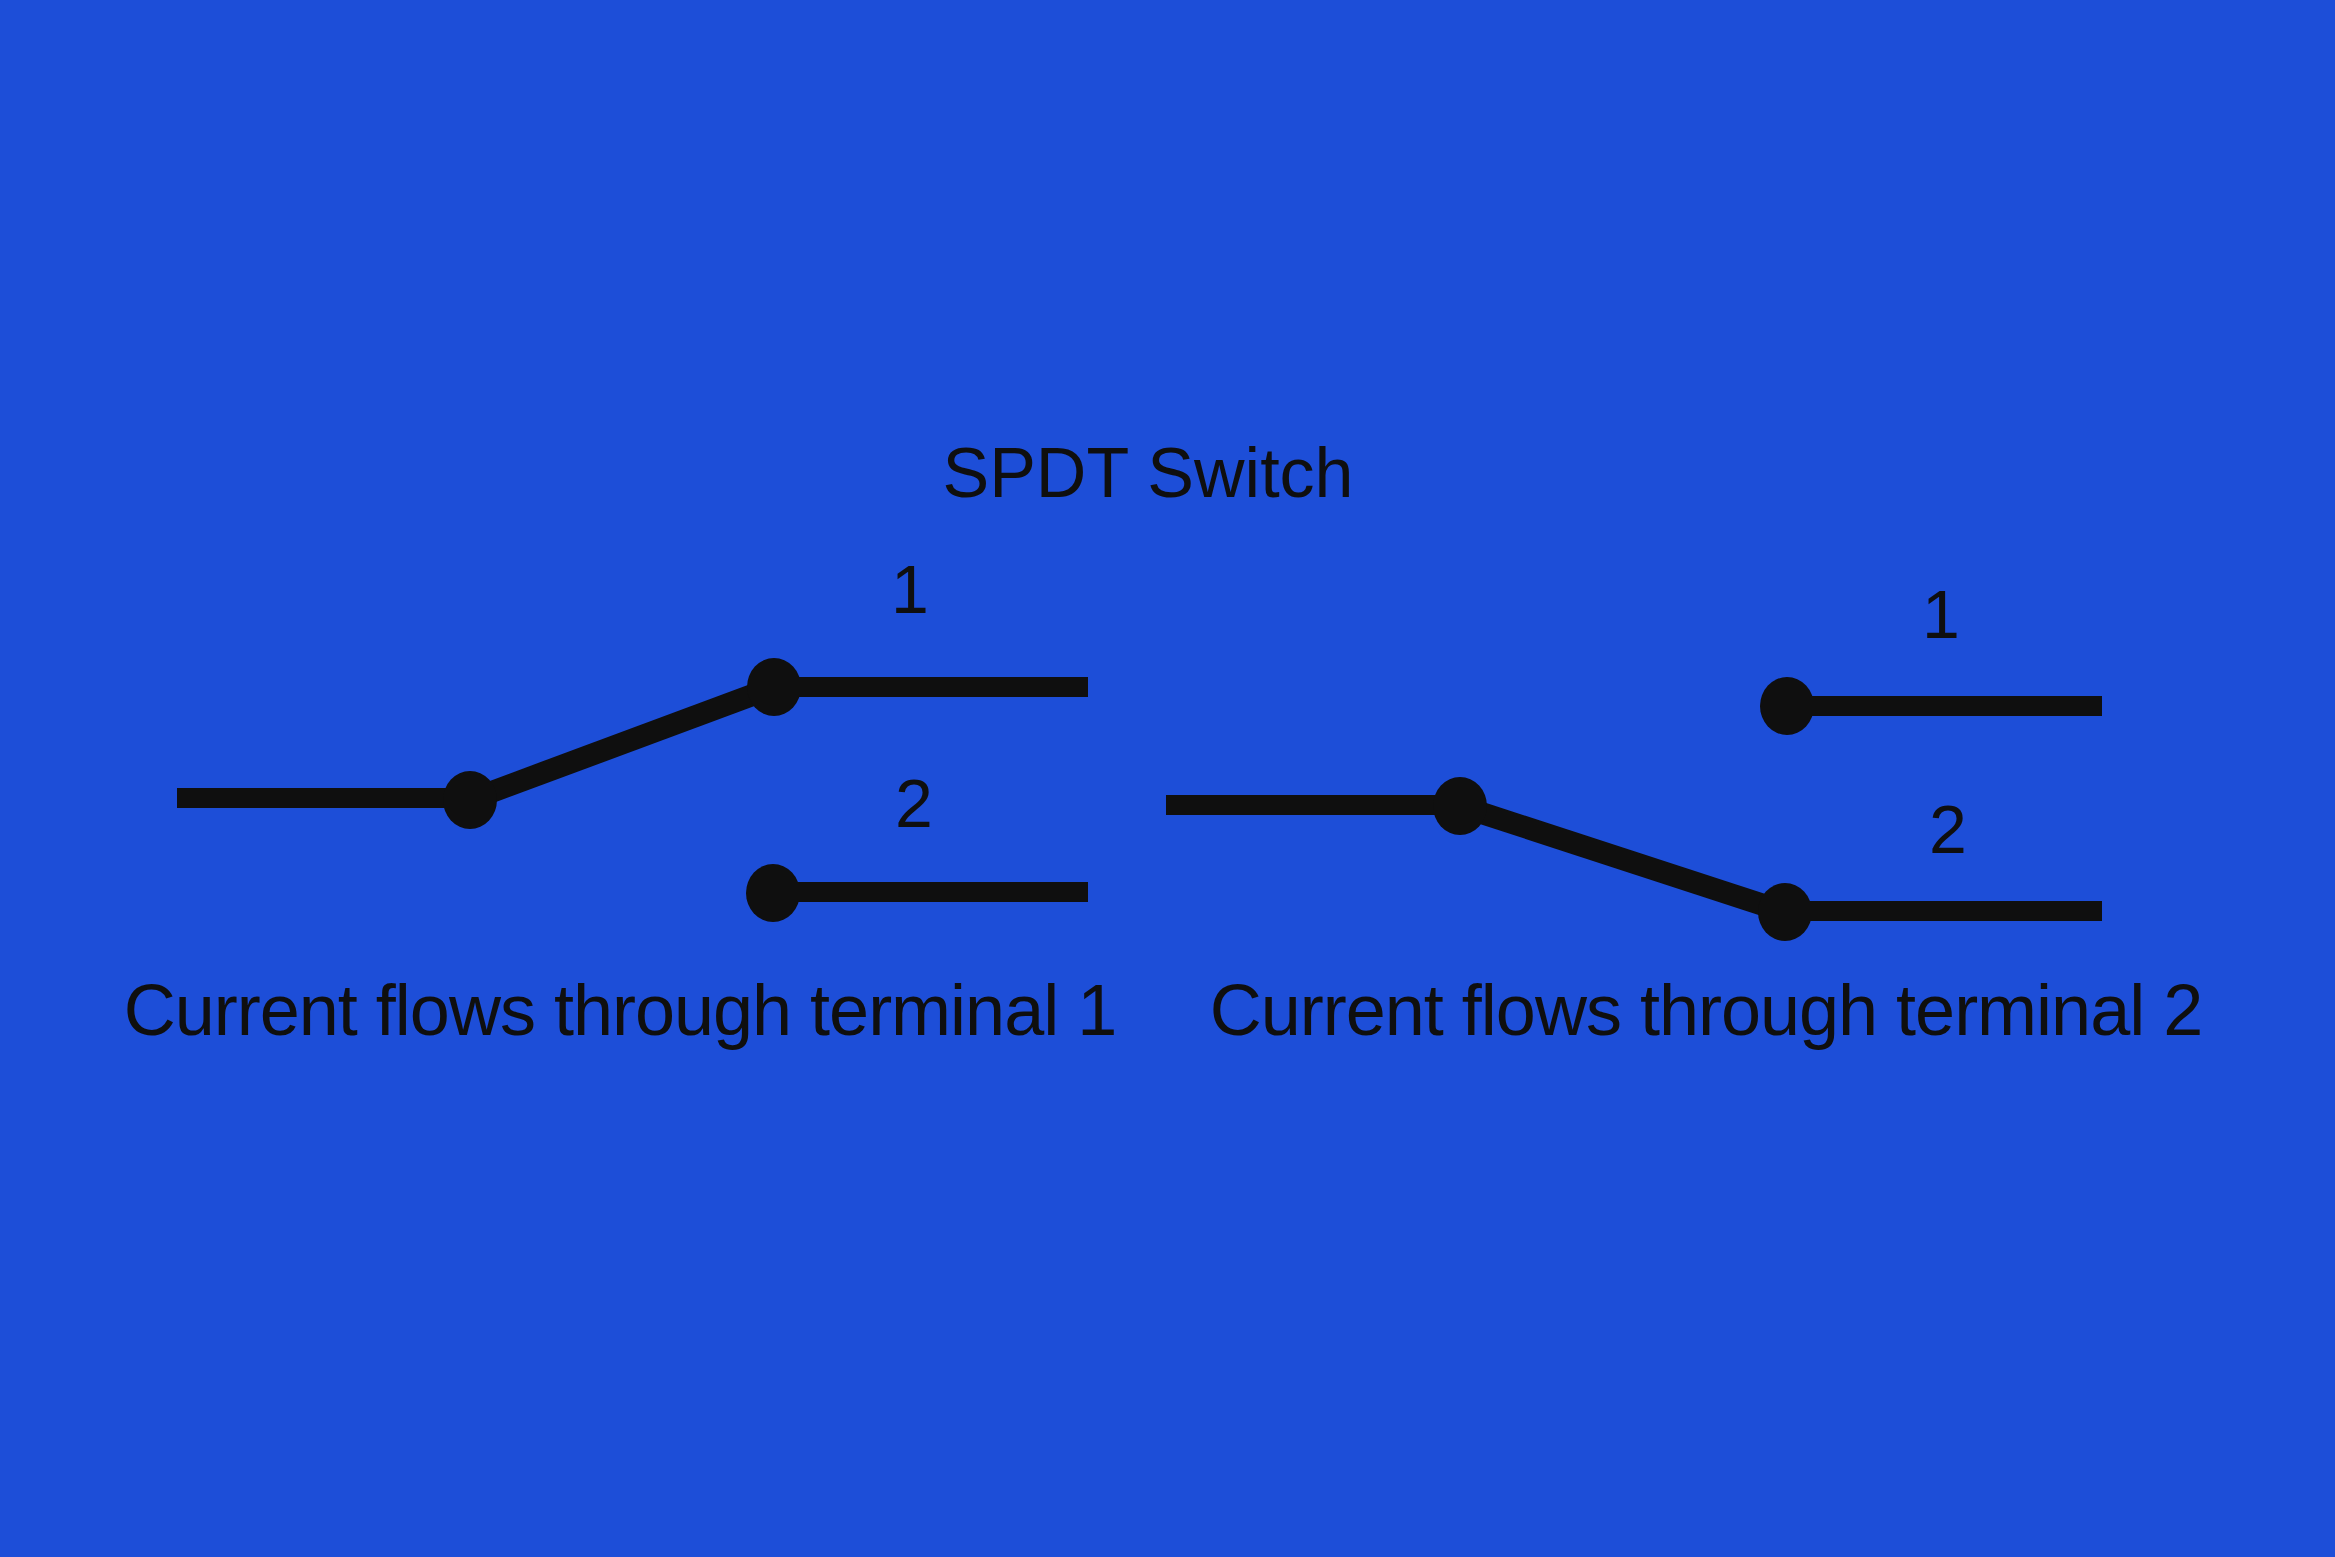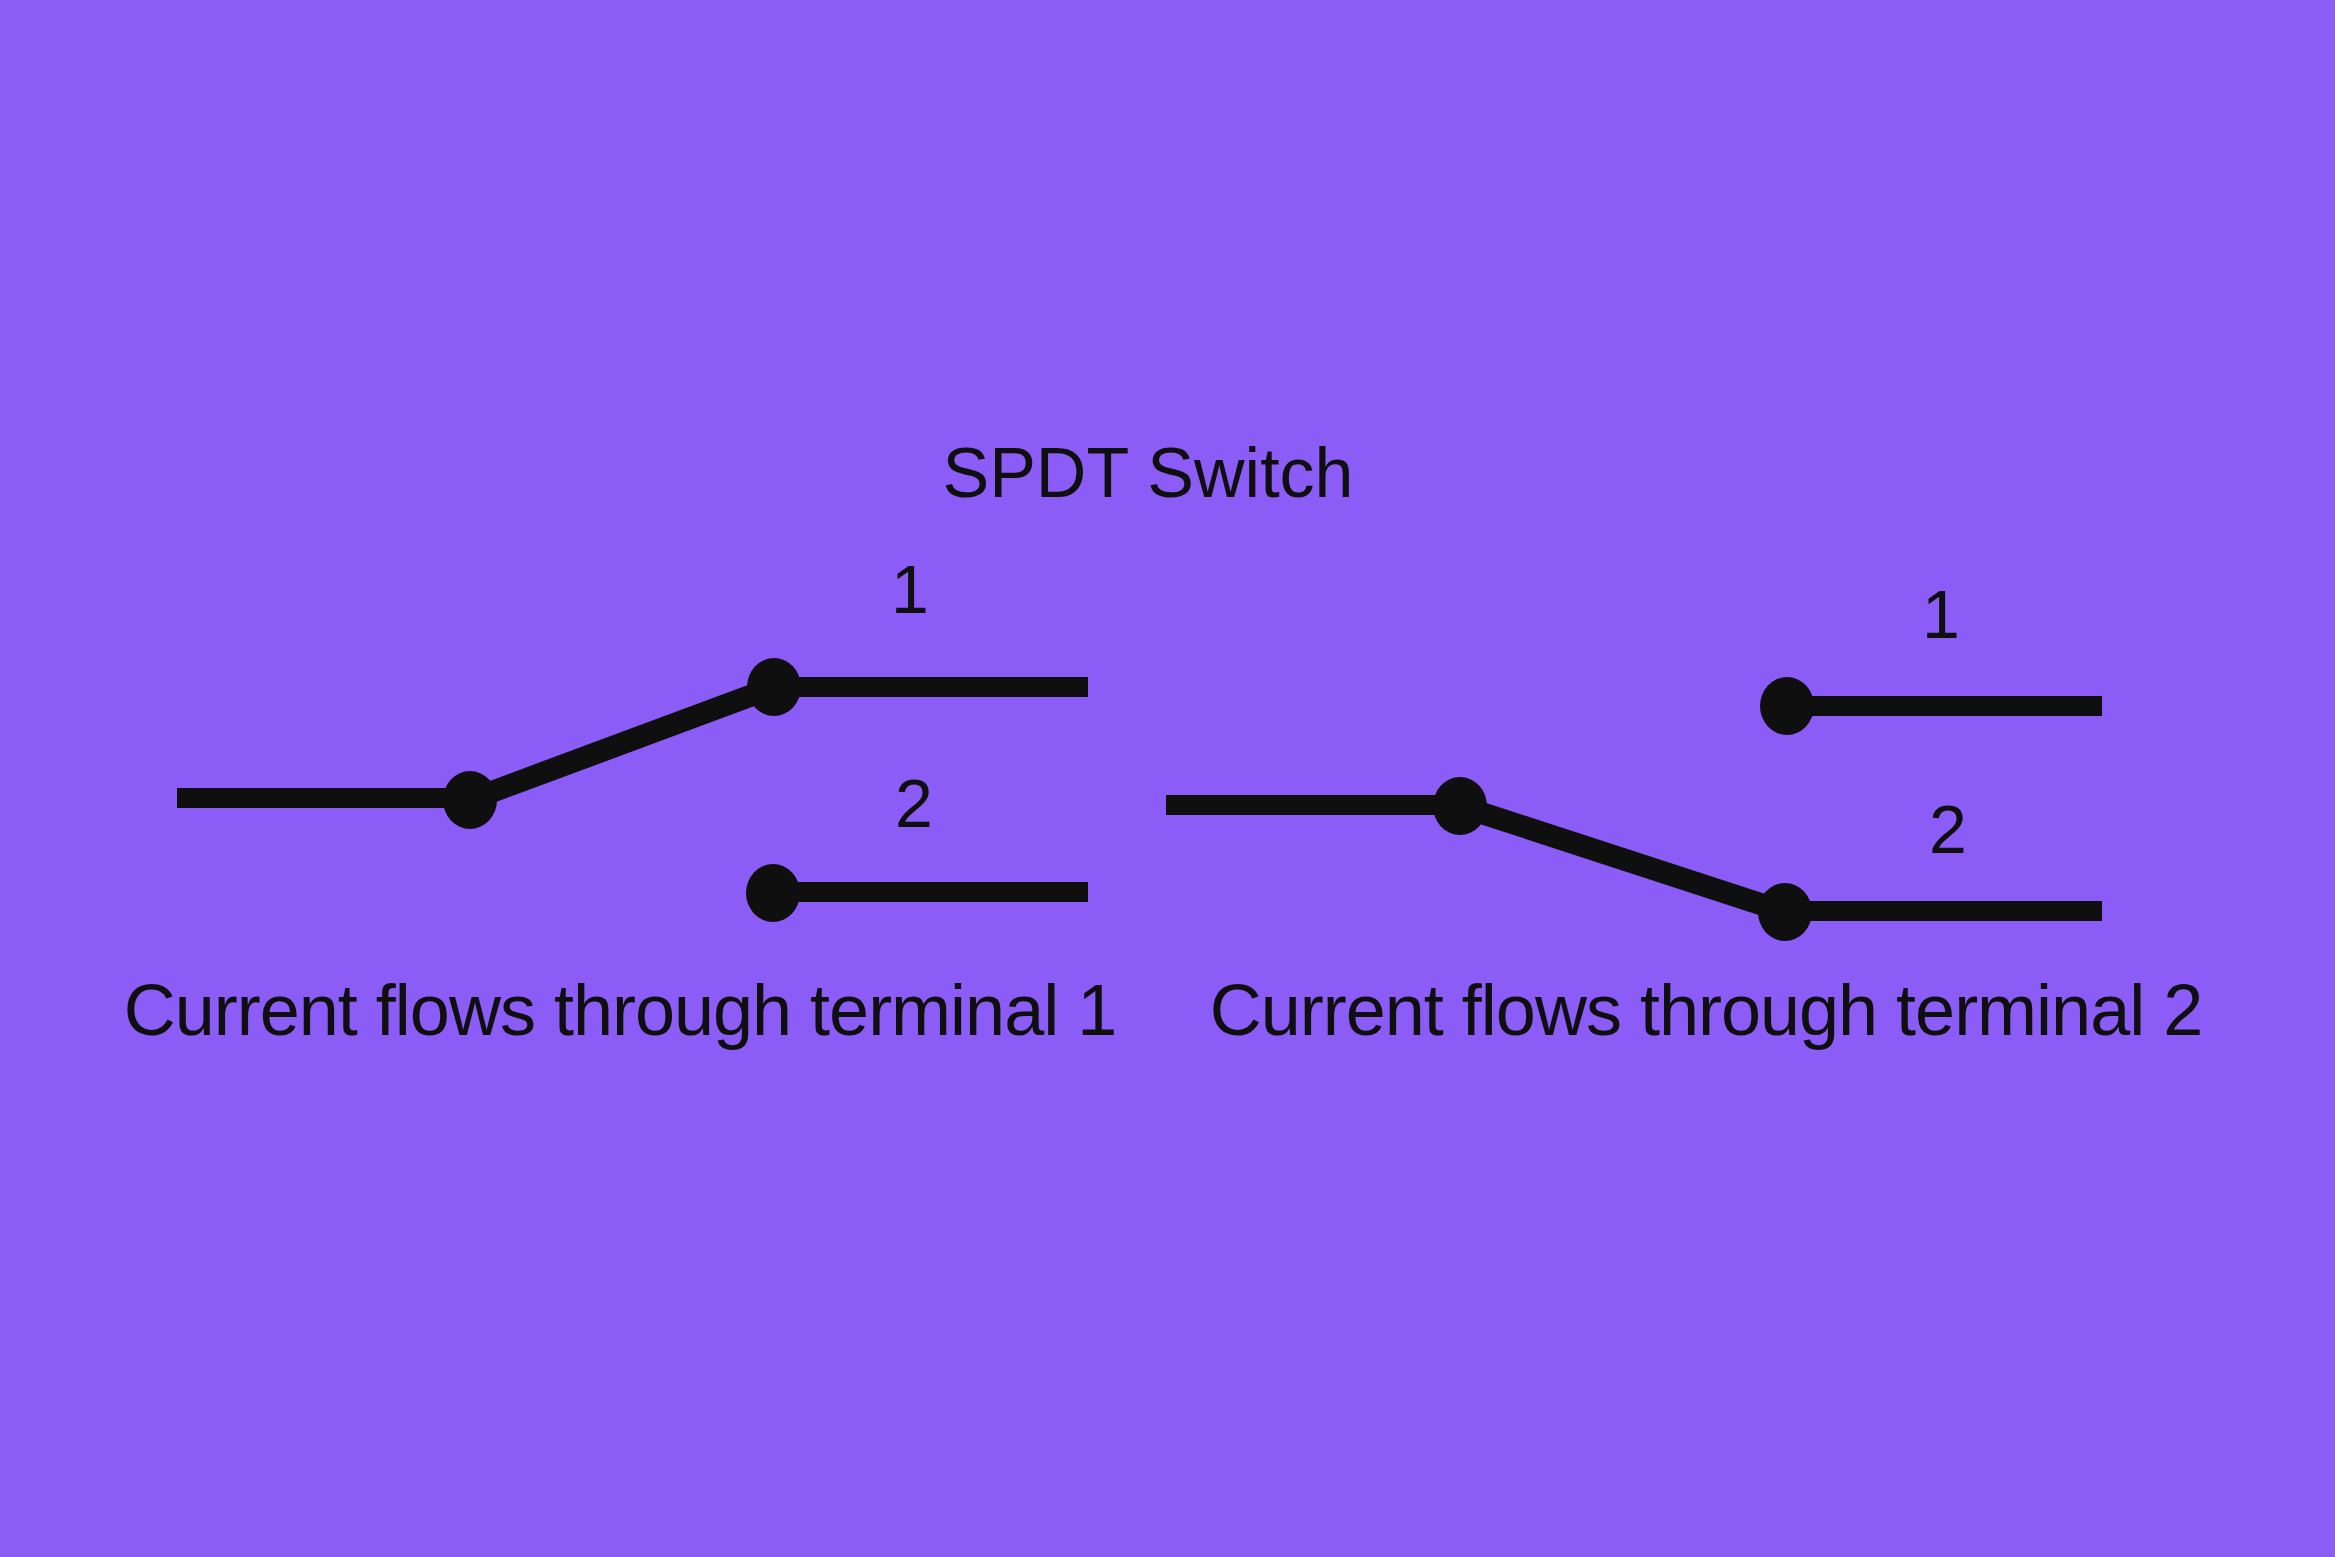--- a/index.html
+++ b/index.html
@@ -4,21 +4,21 @@
 <style>
   html, body {
     margin: 0;
     padding: 0;
     background: #ffffff;
   }
   .canvas {
     position: relative;
     width: 2335px;
     height: 1557px;
-    background: #8b5cf6;
+    background: #1d4ed8;
     overflow: hidden;
     font-family: "Liberation Sans", "DejaVu Sans", sans-serif;
     text-decoration: underline;
   }
   svg {
     display: block;
     width: 100%;
     height: 100%;
   }
   .ink-stroke {

